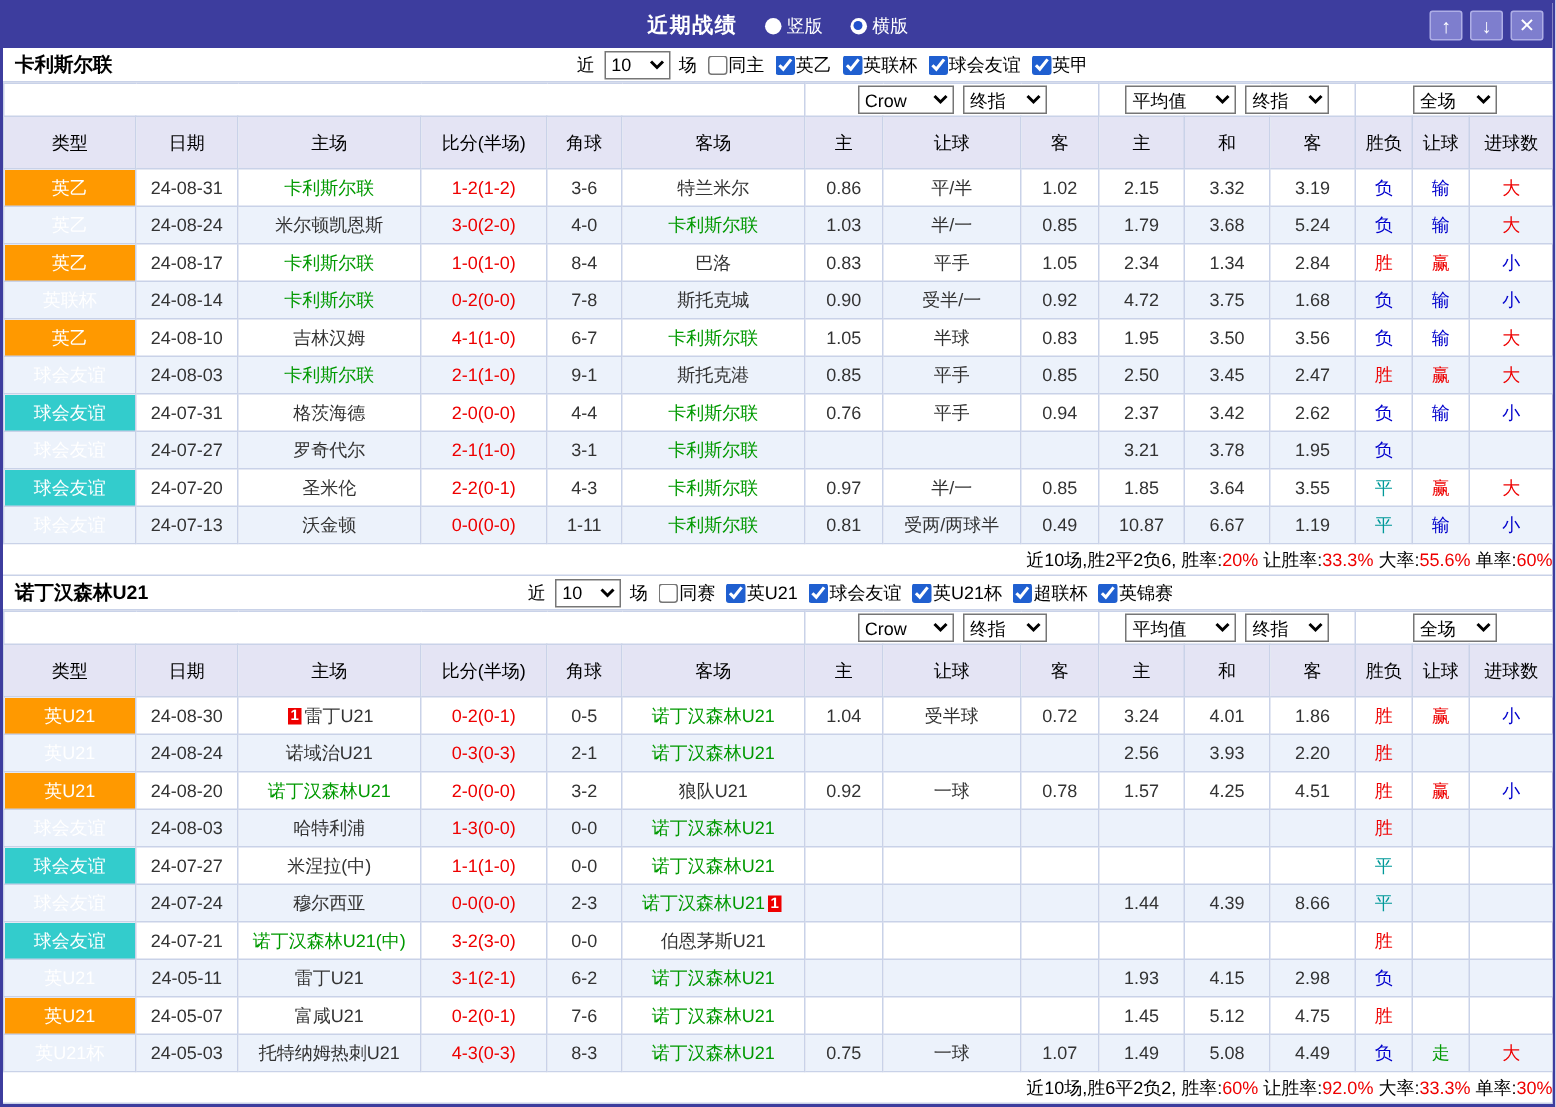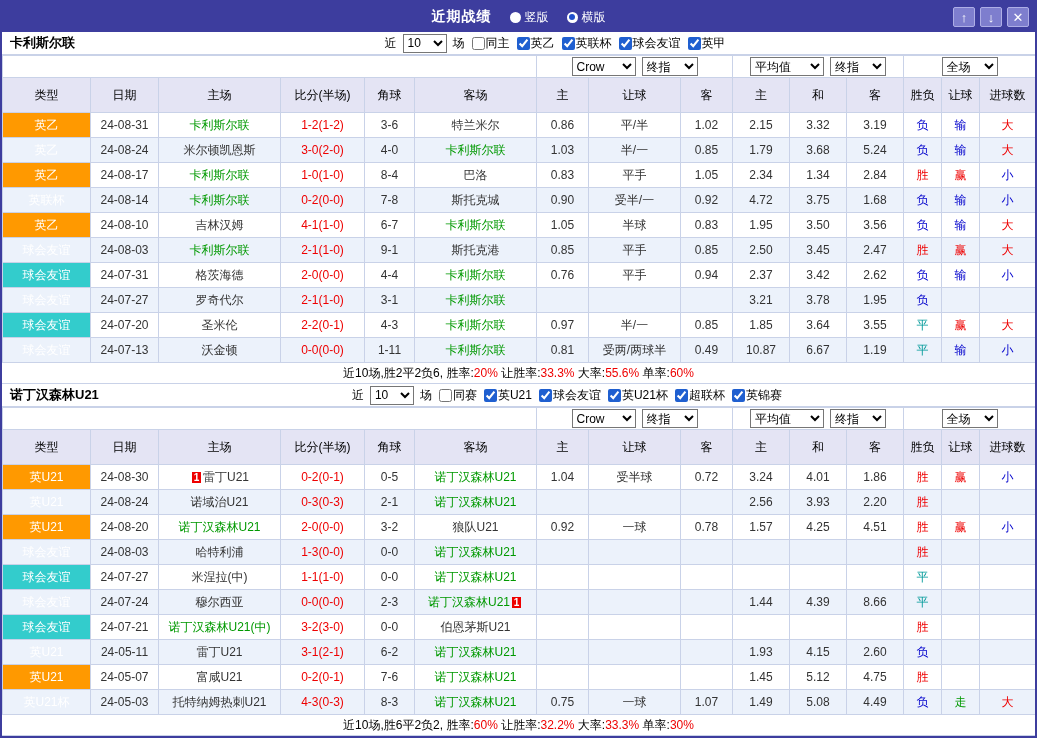--- a/index.html
+++ b/index.html
@@ -34,21 +34,21 @@
   .grid tr.alt td{background:var(--row-alt)}
   .grid td.type-orange{background:var(--type-orange);color:#fff}
   .grid td.type-navy{background:var(--type-navy);color:#fff}
   .grid td.type-teal{background:var(--type-teal);color:#fff}
   .grid td.type-pink{background:var(--type-pink);color:#fff}
   .grid td.score{color:var(--red)}
   .focus{color:var(--focus)}
   .c-red{color:var(--red)} .c-blue{color:var(--blue)} .c-teal{color:var(--teal)} .c-green{color:var(--green)}
   .redcard{display:inline-block;background:#e00;color:#fff;font-size:10px;line-height:11px;min-width:9px;
            padding:0 1px;margin:0 2px;font-weight:bold;vertical-align:middle}
-  .summary{height:21px;line-height:21px;text-align:center;font-size:12px;color:#000;
+  .summary{height:21px;line-height:21px;text-align:right;font-size:12px;color:#000;
            border-bottom:1px solid var(--grid);background:#fff}
   .summary .red{color:var(--red)}
 </style>
 </head>
 <body>
 
 <div class="page">
   <div class="topbar">
     <span class="pg-title">近期战绩</span>
     <label class="radio-item">
@@ -514,21 +514,21 @@
               <td class="date">24-05-11</td>
               <td class="team"><span>雷丁U21</span></td>
               <td class="score">3-1(2-1)</td>
               <td>6-2</td>
               <td class="team"><span class="focus">诺丁汉森林U21</span></td>
               <td class="odds"></td>
               <td class="odds"></td>
               <td class="odds"></td>
               <td class="odds">1.93</td>
               <td class="odds">4.15</td>
-              <td class="odds">2.60</td>
+              <td class="odds">2.98</td>
               <td><span class="c-blue">负</span></td>
               <td></td>
               <td></td>
             </tr>
             <tr>
               <td class="type type-orange">英U21</td>
               <td class="date">24-05-07</td>
               <td class="team"><span>富咸U21</span></td>
               <td class="score">0-2(0-1)</td>
               <td>7-6</td>
@@ -555,16 +555,16 @@
               <td class="odds">1.07</td>
               <td class="odds">1.49</td>
               <td class="odds">5.08</td>
               <td class="odds">4.49</td>
               <td><span class="c-blue">负</span></td>
               <td><span class="c-green">走</span></td>
               <td><span class="c-red">大</span></td>
             </tr>
           </tbody>
         </table>
-        <div class="summary"><span>近10场,胜6平2负2, 胜率:</span><span class="red">60%</span><span> 让胜率:</span><span class="red">32.2%</span><span> 大率:</span><span class="red">33.3%</span><span> 单率:</span><span class="red">30%</span></div>
+        <div class="summary"><span>近10场,胜6平2负2, 胜率:</span><span class="red">60%</span><span> 让胜率:</span><span class="red">92.0%</span><span> 大率:</span><span class="red">33.3%</span><span> 单率:</span><span class="red">30%</span></div>
       </div>
     </div>
 </div>
 
 </body></html>

